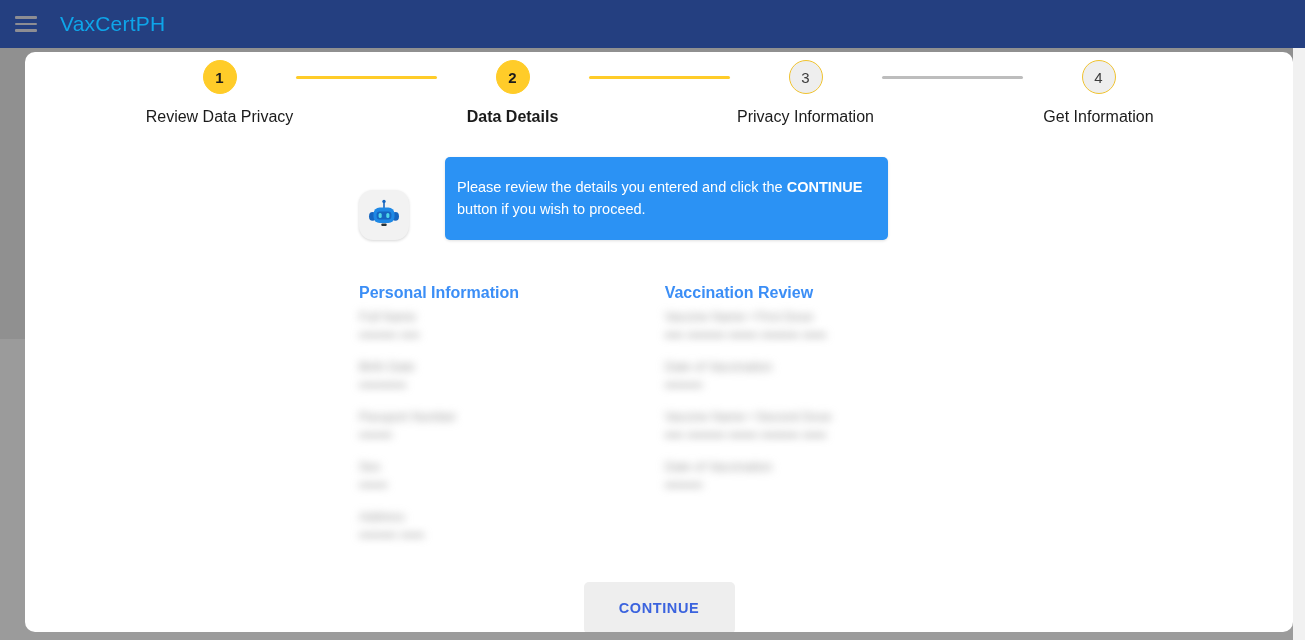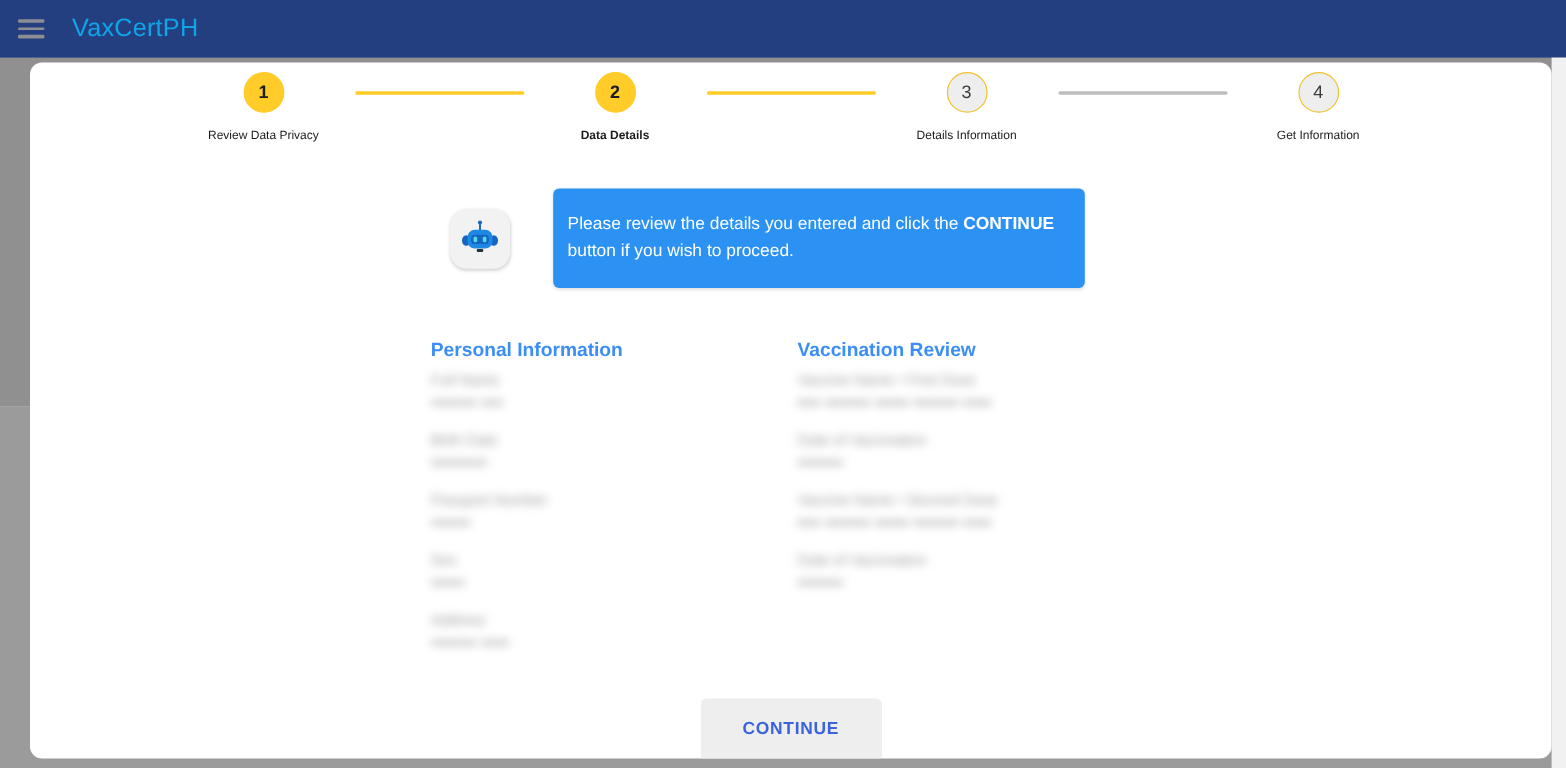--- a/index.html
+++ b/index.html
@@ -80,34 +80,34 @@
     display: flex; align-items: center; justify-content: center;
     font-size: 15px; font-weight: bold; color: #1c1c1c;
     background: #ffcc29; border: 1.5px solid #ffcc29;
     position: relative; z-index: 2;
   }
   .step.inactive .step-dot {
     background: #eeeeee; border: 1.5px solid #f0c330; color: #3c3c3c;
     font-weight: normal;
   }
   .step-label {
-    margin-top: 14px; font-size: 10px; color: #1b1b1b;
+    margin-top: 14px; font-size: 16px; color: #1b1b1b;
     white-space: nowrap;
   }
   .step.current .step-label { font-weight: bold; }
   .connector {
     height: 3px; width: 141px; margin-top: 16px;
     background: #ffcc29; border-radius: 2px;
   }
   .connector.gray { background: #bdbdbd; }
 
   
   #chat-row {
-    position: absolute; left: 350px; top: 105px;
-    display: flex; align-items: center;
+    position: absolute; left: 334px; top: 105px;
+    display: flex; align-items: flex-end;
   }
   #bot-avatar {
     width: 50px; height: 50px; border-radius: 14px;
     background: #f2f2f2;
     box-shadow: 0 1px 3px rgba(0,0,0,.16);
     display: flex; align-items: center; justify-content: center;
     flex: none;
   }
   #chat-bubble {
     margin-left: 36px;
@@ -201,21 +201,21 @@
         <div class="step-label">Review Data Privacy</div>
       </div>
       <div class="connector"></div>
       <div class="step current">
         <div class="step-dot">2</div>
         <div class="step-label">Data Details</div>
       </div>
       <div class="connector"></div>
       <div class="step inactive">
         <div class="step-dot">3</div>
-        <div class="step-label">Details Information</div>
+        <div class="step-label">Privacy Information</div>
       </div>
       <div class="connector gray"></div>
       <div class="step inactive">
         <div class="step-dot">4</div>
         <div class="step-label">Get Information</div>
       </div>
     </div>
   </div>
 
   <div id="chat-row">

